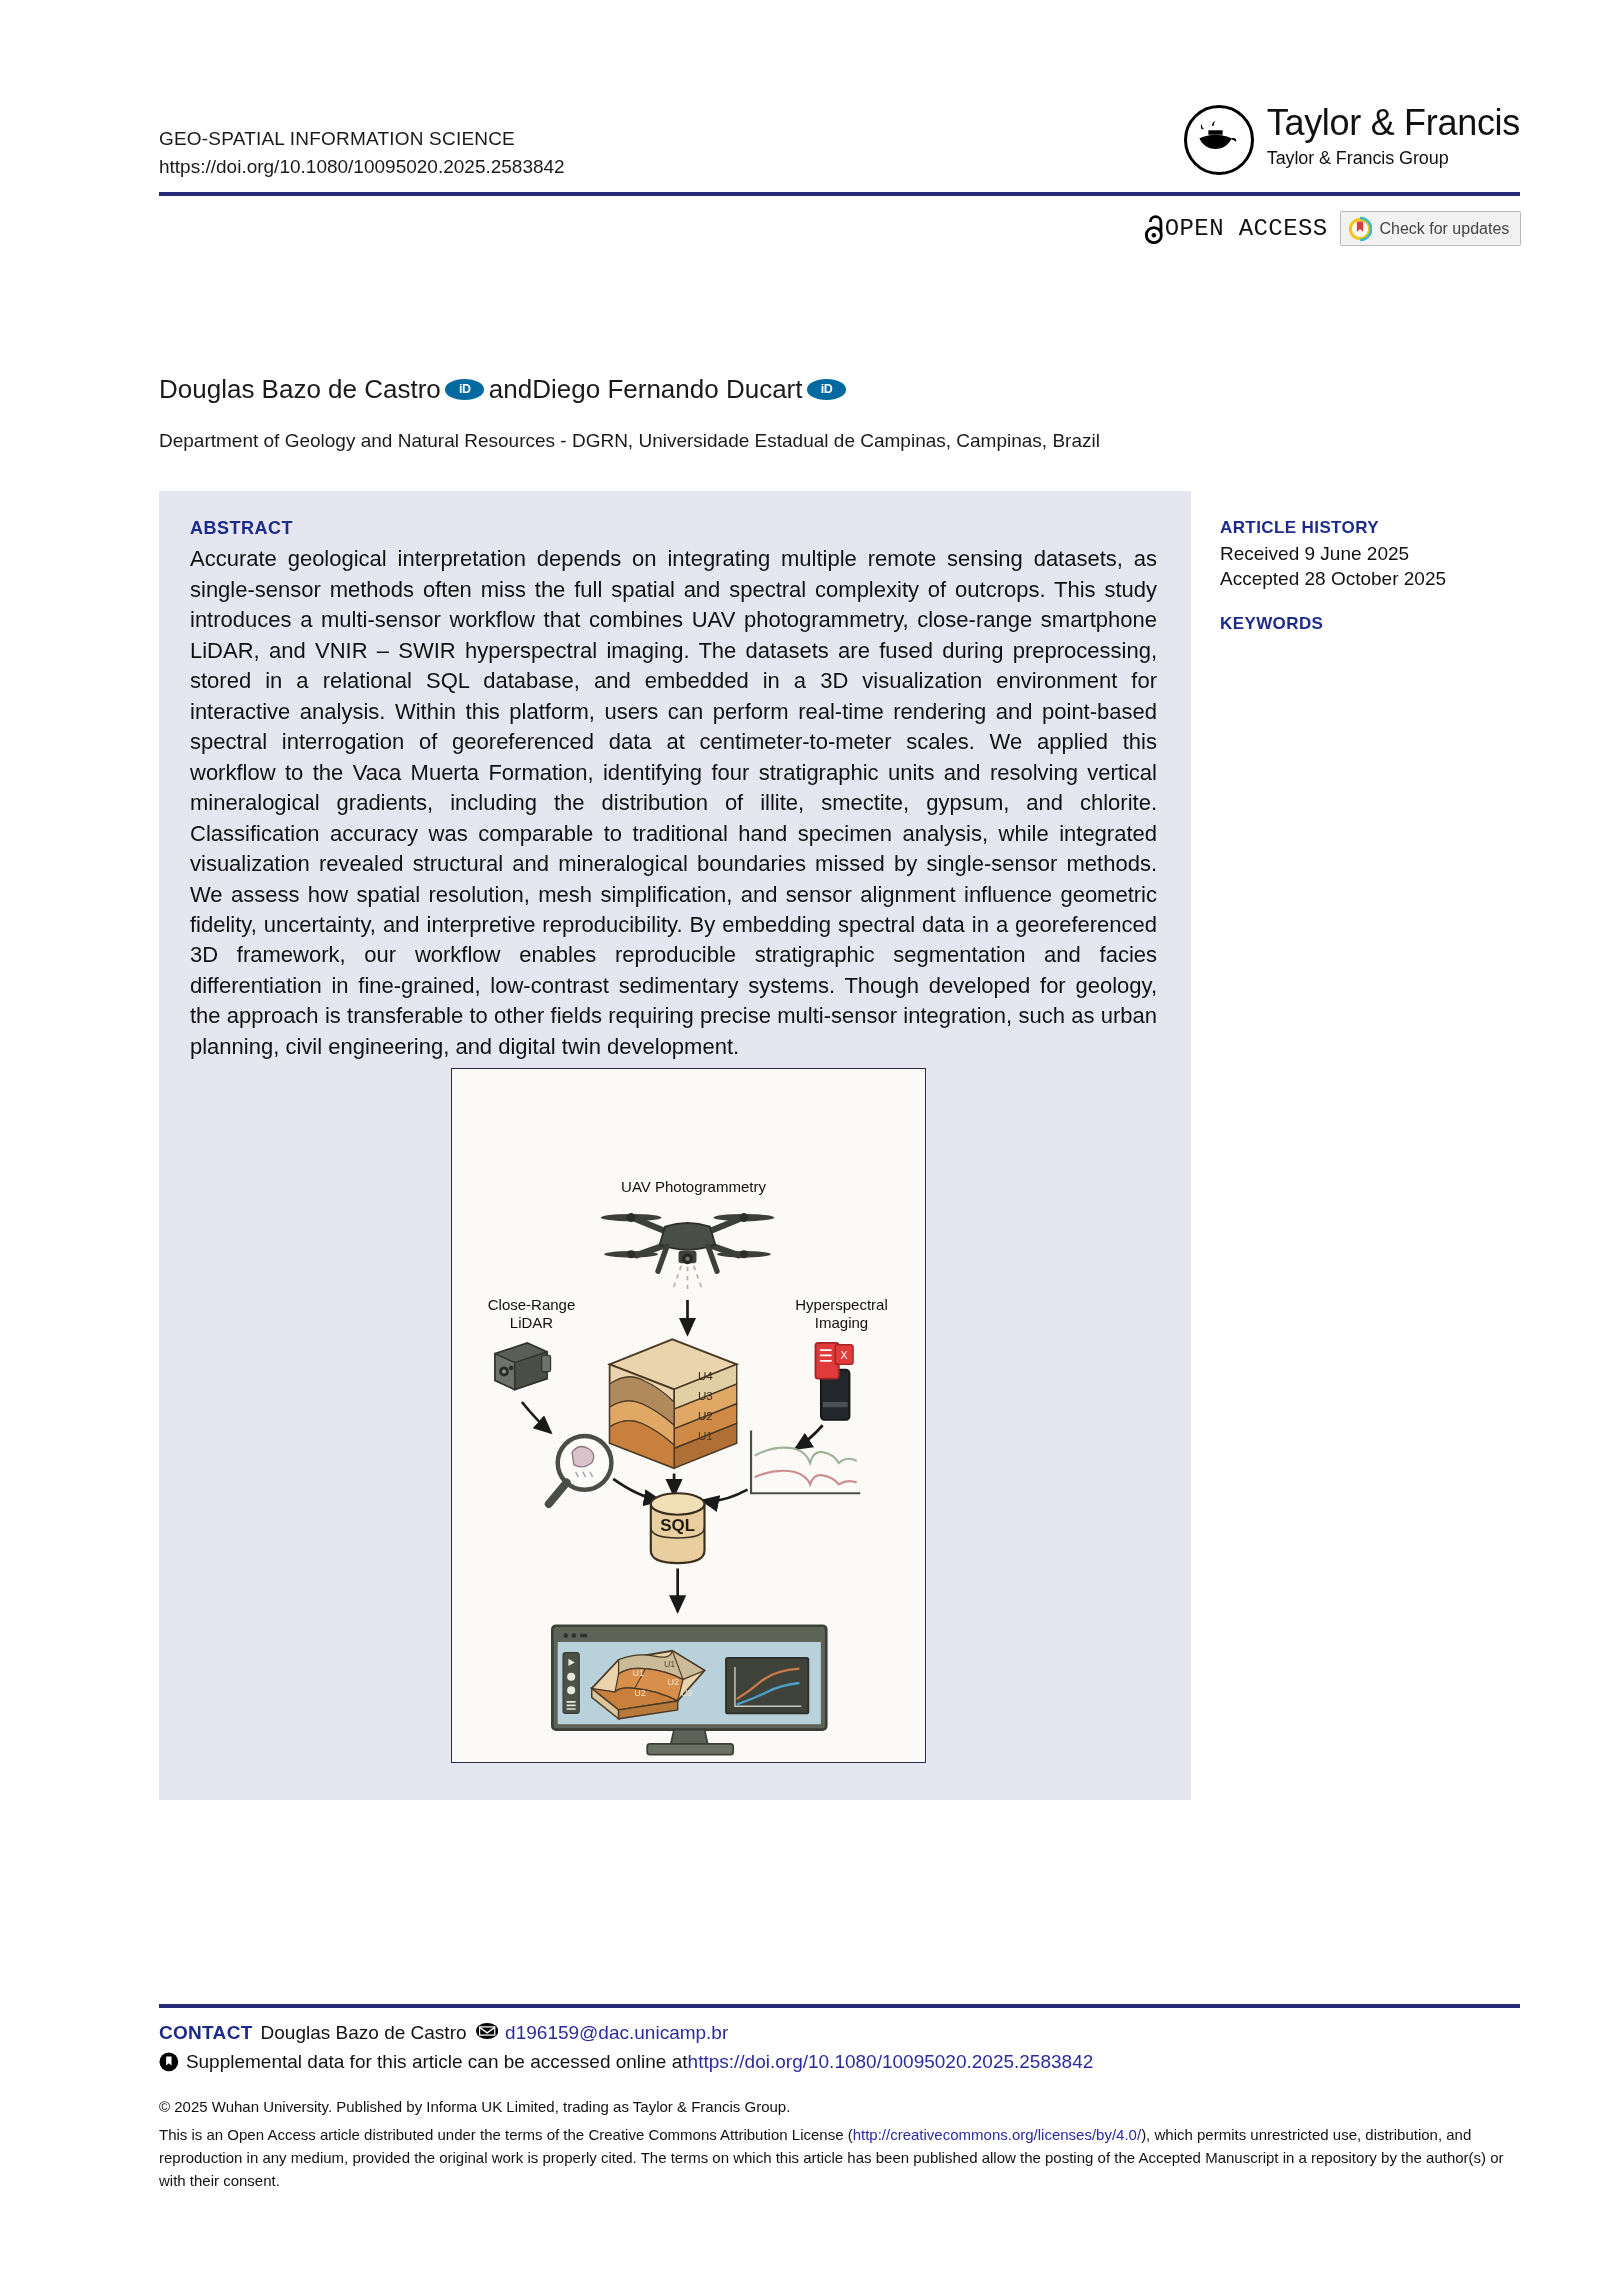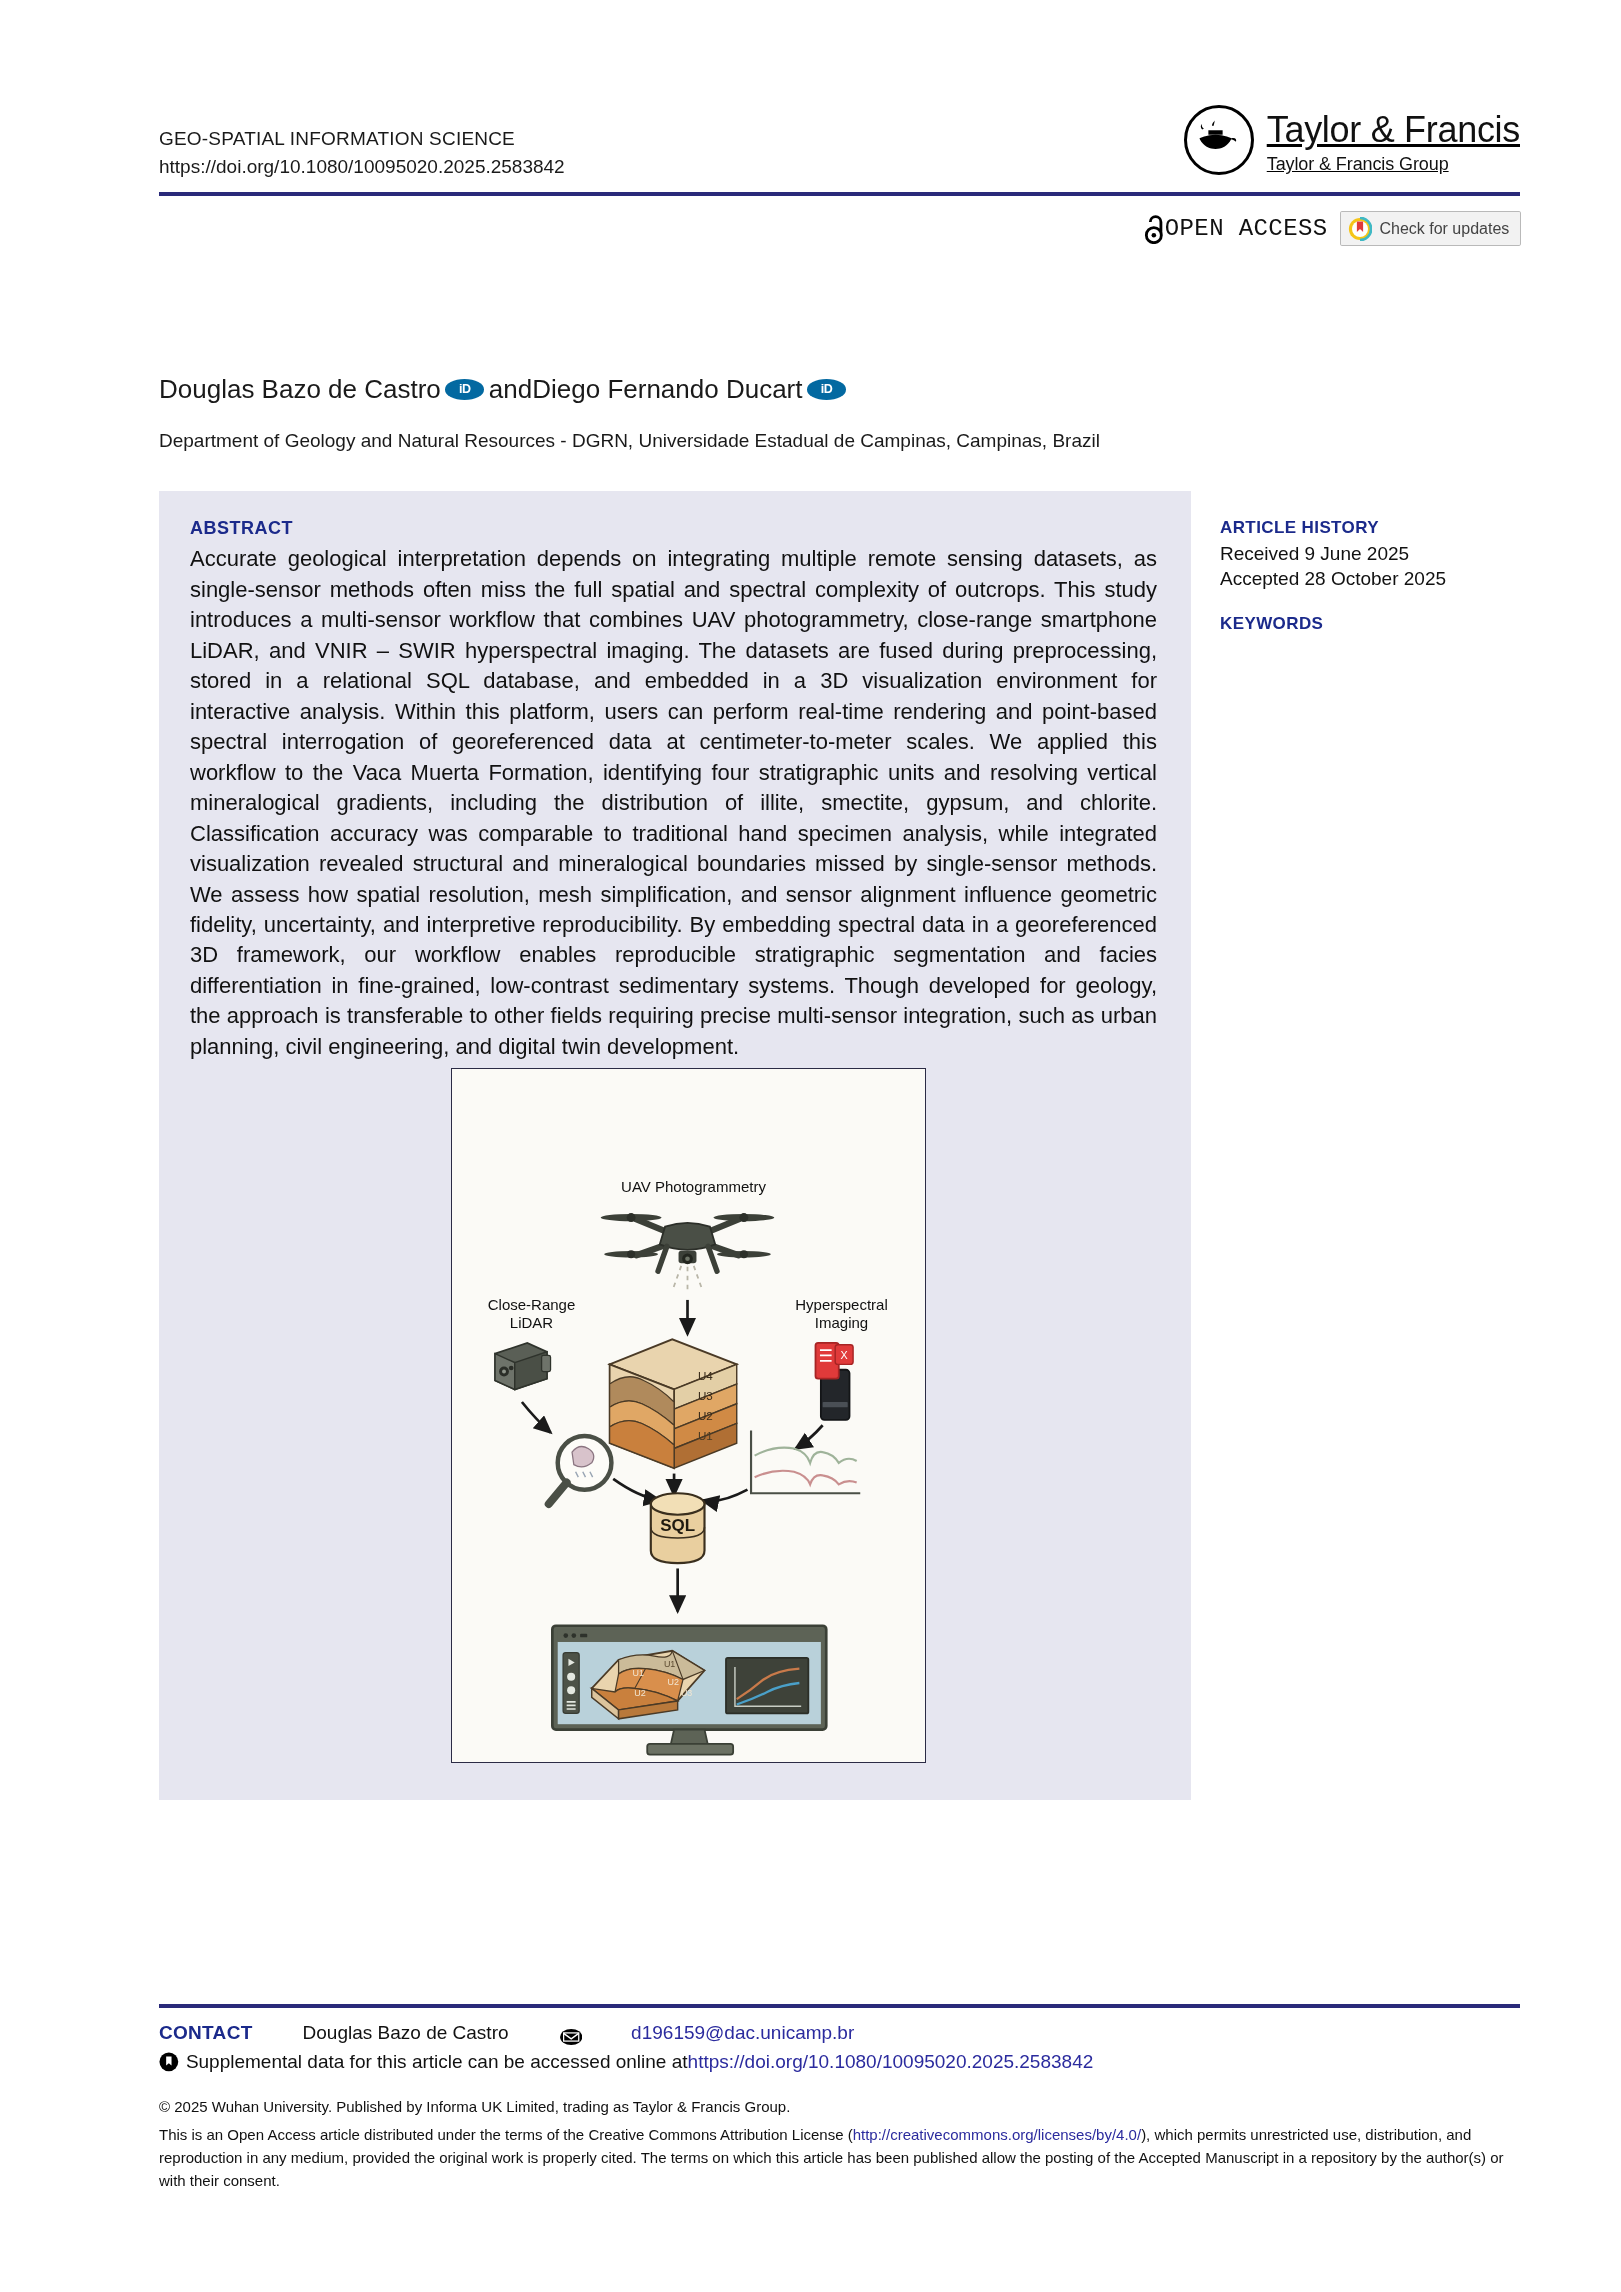--- a/index.html
+++ b/index.html
@@ -38,23 +38,22 @@
   .journal-doi {
     font-size: 19px;
     color: #1a1a1a;
     line-height: 1.45;
   }
   .tf-logo-wrap {
     position: absolute;
     right: 0px;
     top: -19.7px;
     display: flex;
-    align-items: flex-end;
+    align-items: flex-start;
     gap: 12.5px;
-    text-decoration: underline;
   }
   .tf-lamp {
     width: 64px;
     height: 64px;
     border: 3.6px solid #000;
     border-radius: 50%;
     position: relative;
     flex: 0 0 auto;
   }
   .tf-lamp svg { position: absolute; left: 0; top: 0; }
@@ -263,23 +262,22 @@
     height: 3.6px;
     background: #2a2a7a;
   }
   .contact-line {
     position: absolute;
     left: 159px;
     top: 2022px;
     font-size: 19px;
     color: #111;
     display: flex;
-    align-items: flex-end;
+    align-items: flex-start;
     flex-wrap: wrap;
-    gap: 42px;
   }
   .contact-bold {
     font-weight: bold;
     color: #1b2a8b;
     letter-spacing: 0.3px;
     margin-right: 8px;
   }
   .mail-icon {
     display: inline-block;
     width: 22.4px; height: 16px;

